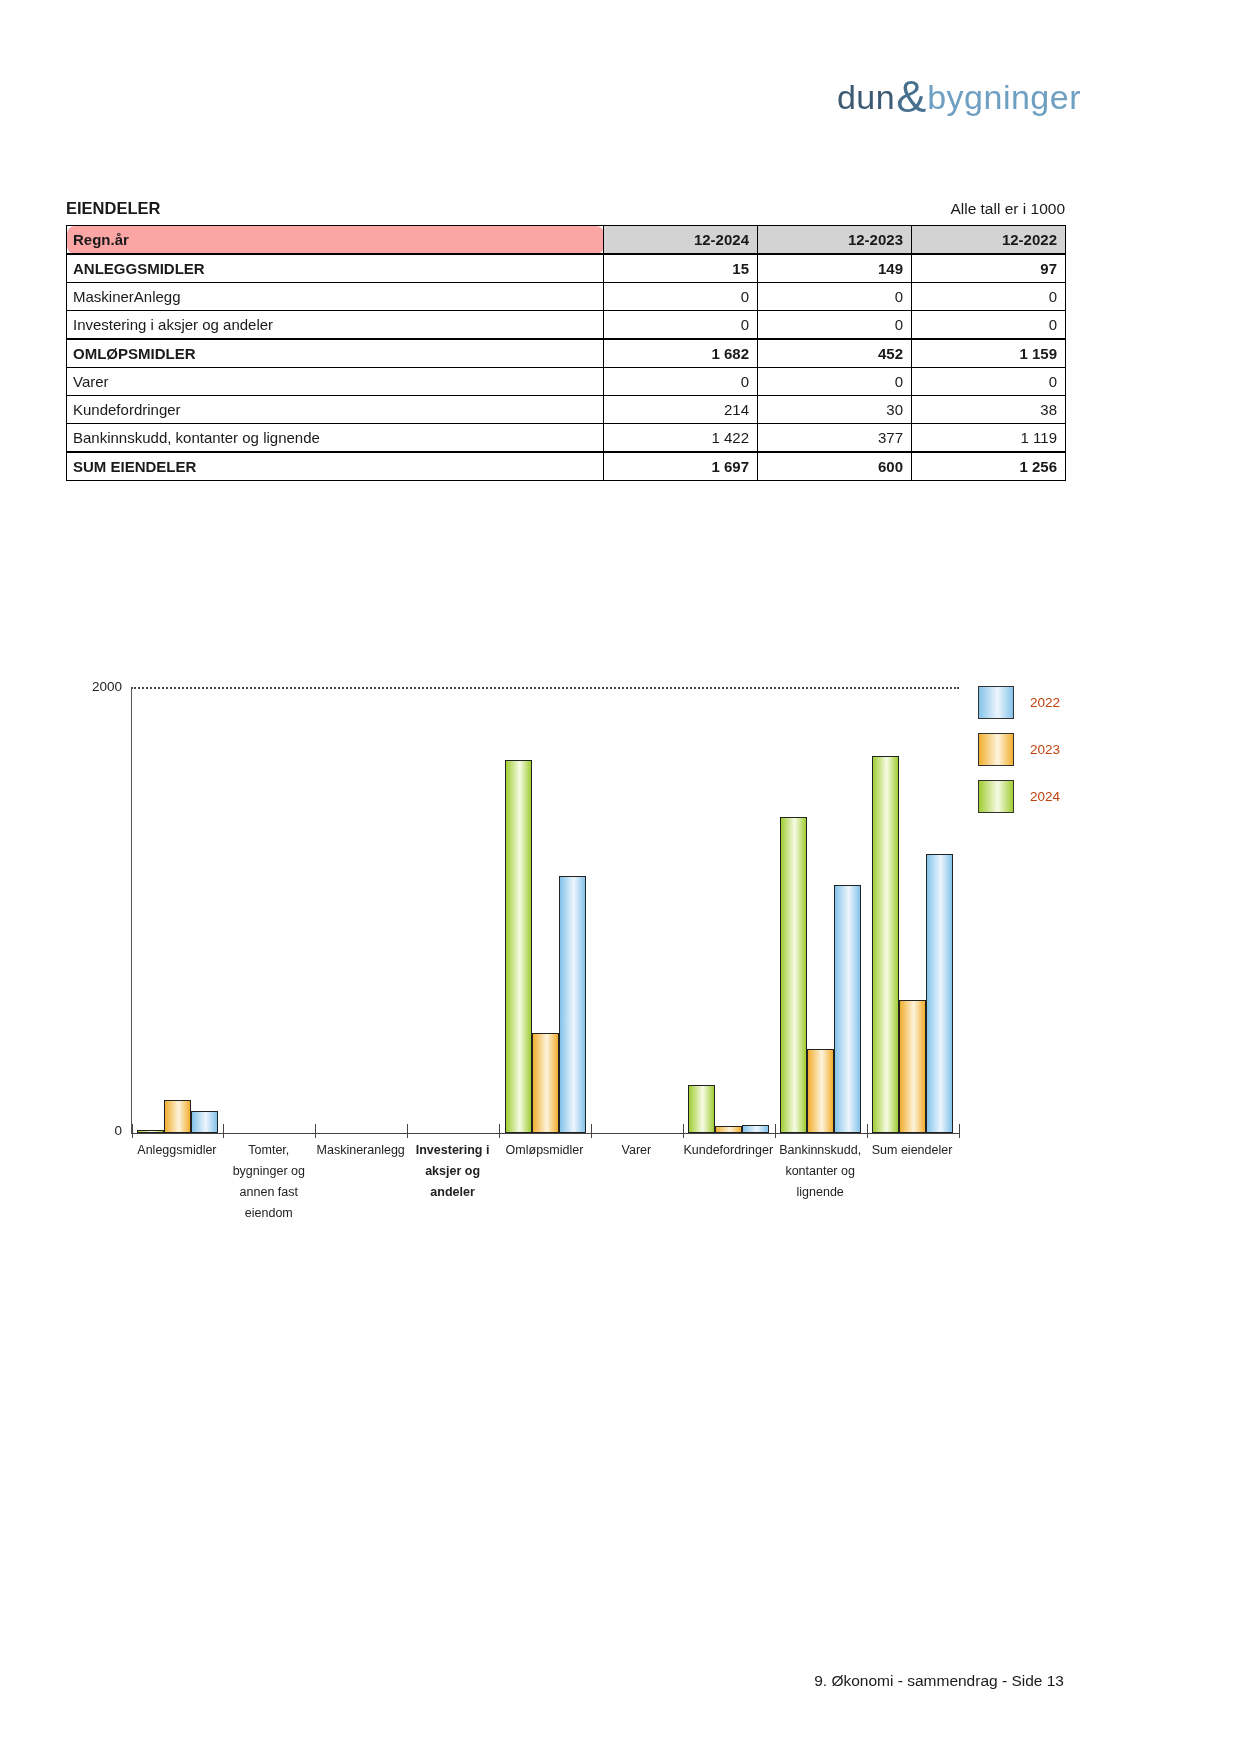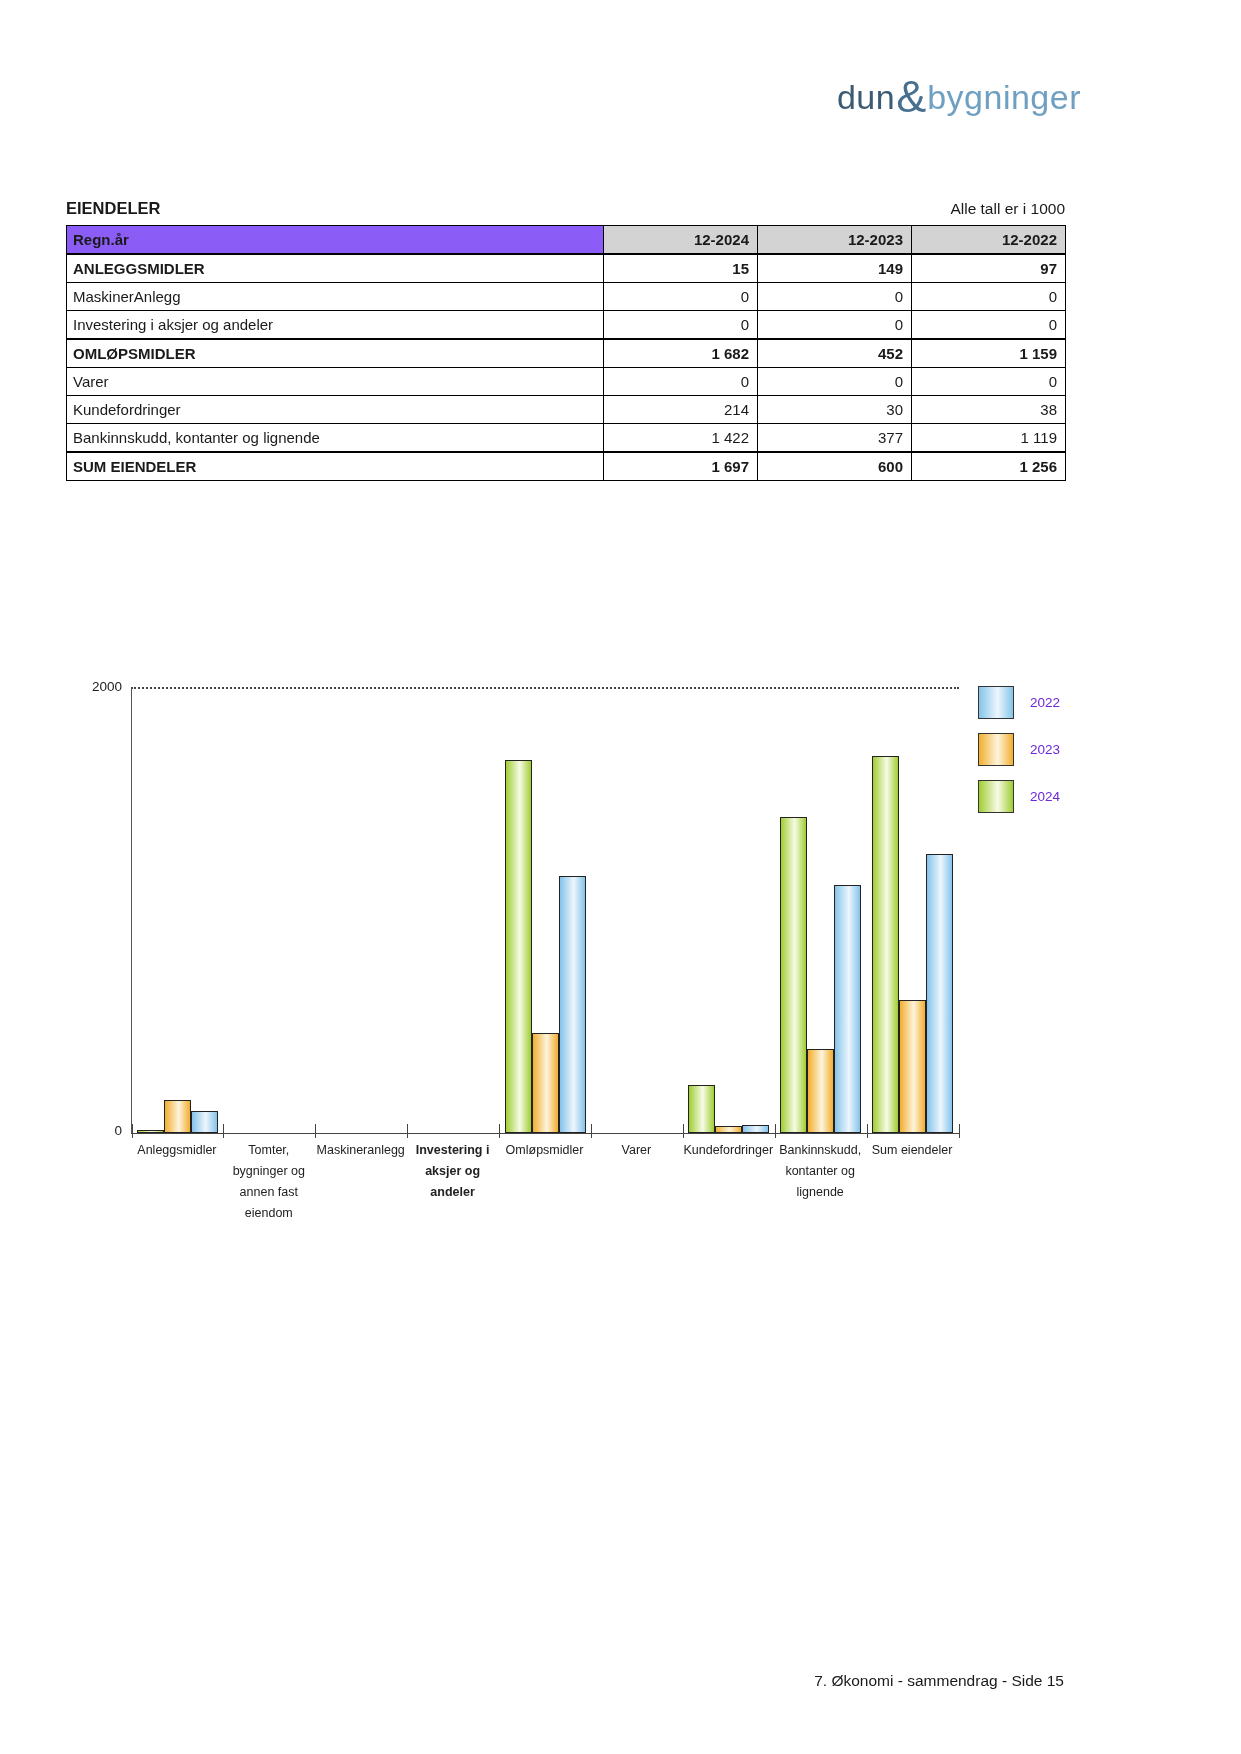--- a/index.html
+++ b/index.html
@@ -39,21 +39,21 @@
   .ylab  { position:absolute; width:66px; text-align:right; font-size:13.5px; color:#222; }
   .ylab-top { left:56px; top:679px; }
   .ylab-bot { left:56px; top:1123px; }
   .xlabels  { position:absolute; left:131px; top:1140px; width:827px; height:120px;
               font-size:12.5px; color:#222; }
   .xlab  { position:absolute; top:0; text-align:center; line-height:21px; white-space:nowrap; }
 
   .legend { position:absolute; left:978px; top:686px; }
   .legend-item { display:flex; align-items:center; margin-bottom:14px; }
   .swatch { width:36px; height:33px; border:1px solid #333; box-sizing:border-box; }
-  .legend-label { margin-left:16px; font-size:13.5px; color:#6d28d9; }
+  .legend-label { margin-left:16px; font-size:13.5px; color:#c2410c; }
 
   
   .footer { position:absolute; right:177px; top:1672px; font-size:15.5px; color:#1a1a1a; }
 </style>
 </head>
 <body>
 
 <div class="page">
 
   <div class="logo">
@@ -69,21 +69,21 @@
 
   <table class="assets">
     <colgroup>
       <col style="width:537px">
         <col style="width:154px">
         <col style="width:154px">
         <col style="width:154px">
     </colgroup>
     <thead>
       <tr>
-          <th class="cell-lbl" style="background: #8b5cf6;">Regn.år</th>
+          <th class="cell-lbl" style="background: #fca5a5; border-radius: 8px;">Regn.år</th>
           <th class="cell-val">12-2024</th>
           <th class="cell-val">12-2023</th>
           <th class="cell-val">12-2022</th>
         </tr>
     </thead>
     <tbody>
         <tr class="em">
           <td class="cell-lbl">ANLEGGSMIDLER</td>
           <td class="cell-val">15</td>
           <td class="cell-val">149</td>
@@ -221,15 +221,15 @@
       <div class="legend-item">
         <div class="swatch" style="background: linear-gradient(90deg, rgb(242, 174, 46) 0%, rgb(253, 244, 221) 55%, rgb(242, 174, 46) 100%);"></div>
         <span class="legend-label">2023</span>
       </div>
       <div class="legend-item">
         <div class="swatch" style="background: linear-gradient(90deg, rgb(160, 205, 51) 0%, rgb(247, 251, 230) 55%, rgb(160, 205, 51) 100%);"></div>
         <span class="legend-label">2024</span>
       </div>
     </div>
 
-  <div class="footer">7. Økonomi - sammendrag - Side 15</div>
+  <div class="footer">9. Økonomi - sammendrag - Side 13</div>
 
 </div>
 
 </body></html>

